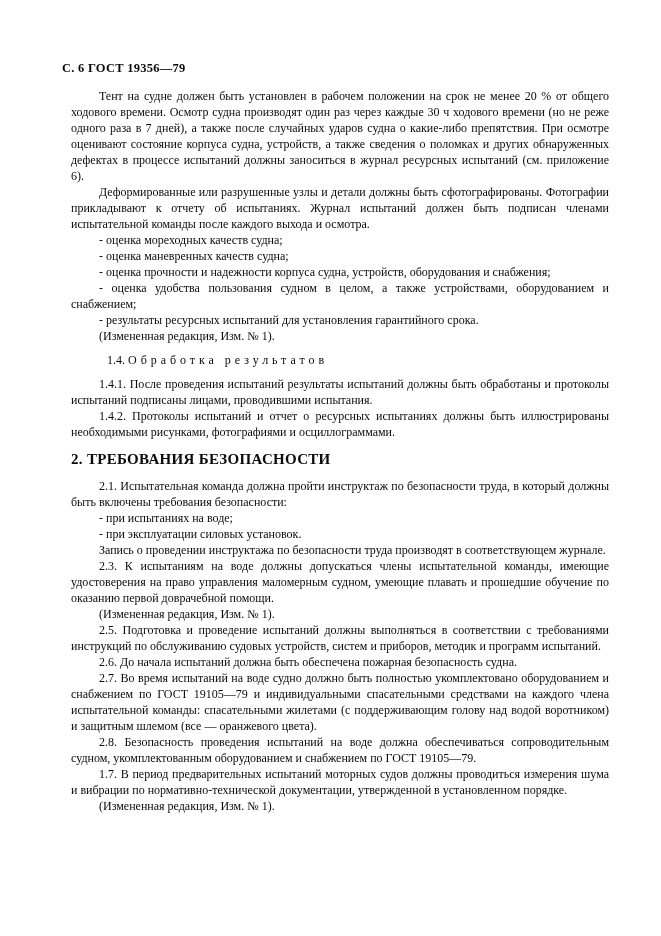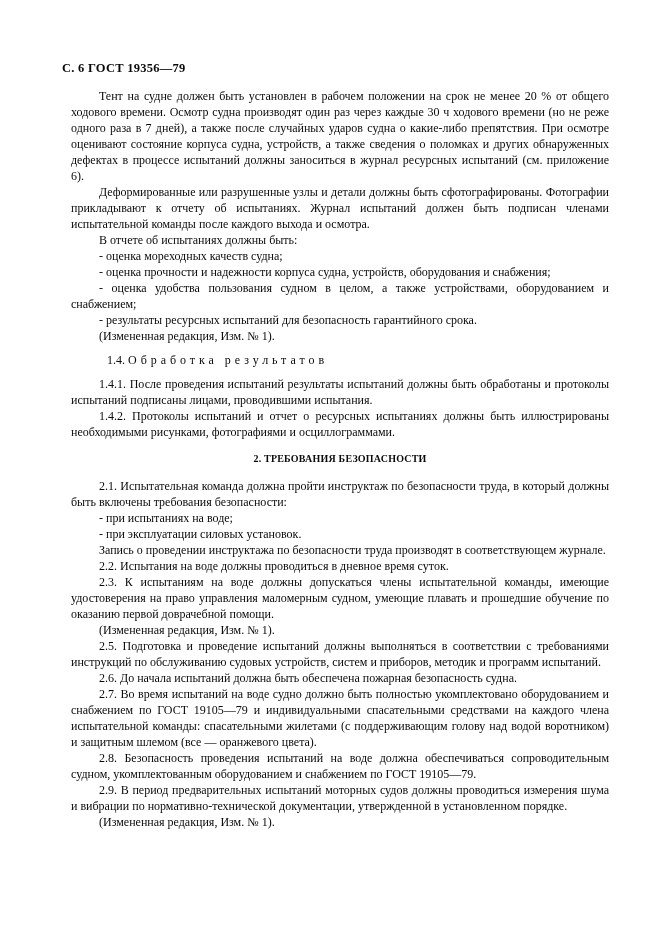--- a/index.html
+++ b/index.html
@@ -43,77 +43,76 @@
   }
   .subsection-heading {
     margin: 8px;
     text-indent: 28px;
   }
   .spaced-title {
     letter-spacing: 0.33em;
   }
   .sec2-heading {
     margin: 11px 0 11px 0;
-    font-size: 10px;
+    font-size: 15px;
     font-weight: bold;
-    text-align: center;
+    text-align: left;
     text-indent: 0;
     letter-spacing: 0.02em;
   }
 </style>
 </head>
 <body>
 
 <div class="page">
 
   <div class="page-header">С. 6 ГОСТ 19356—79</div>
 
   <div class="content">
 
     <p class="para">Тент на судне должен быть установлен в рабочем положении на срок не менее 20 % от общего ходового времени. Осмотр судна производят один раз через каждые 30 ч ходового времени (но не реже одного раза в 7 дней), а также после случайных ударов судна о какие-либо препятствия. При осмотре оценивают состояние корпуса судна, устройств, а также сведения о поломках и других обнаруженных дефектах в процессе испытаний должны заноситься в журнал ресурсных испытаний (см. приложение 6).</p>
 
     <p class="para">Деформированные или разрушенные узлы и детали должны быть сфотографированы. Фотографии прикладывают к отчету об испытаниях. Журнал испытаний должен быть подписан членами испытательной команды после каждого выхода и осмотра.</p>
 
-    <p class="para">В отчете об испытаниях должны быть:</p>
 
     <p class="para">- оценка мореходных качеств судна;</p>
+    <p class="para">- оценка маневренных качеств судна;</p>
     <p class="para">- оценка прочности и надежности корпуса судна, устройств, оборудования и снабжения;</p>
     <p class="para">- оценка удобства пользования судном в целом, а также устройствами, оборудованием и снабжением;</p>
-    <p class="para">- результаты ресурсных испытаний для безопасность гарантийного срока.</p>
+    <p class="para">- результаты ресурсных испытаний для установления гарантийного срока.</p>
 
     <p class="para amend">(Измененная редакция, Изм. № 1).</p>
 
     <p class="subsection-heading"><span>1.4.</span> <span class="spaced-title">Обработка результатов</span></p>
 
     <p class="para">1.4.1. После проведения испытаний результаты испытаний должны быть обработаны и протоколы испытаний подписаны лицами, проводившими испытания.</p>
 
     <p class="para">1.4.2. Протоколы испытаний и отчет о ресурсных испытаниях должны быть иллюстрированы необходимыми рисунками, фотографиями и осциллограммами.</p>
 
     <h2 class="sec2-heading">2. ТРЕБОВАНИЯ БЕЗОПАСНОСТИ</h2>
 
     <p class="para">2.1. Испытательная команда должна пройти инструктаж по безопасности труда, в который должны быть включены требования безопасности:</p>
 
     <p class="para">- при испытаниях на воде;</p>
     <p class="para">- при эксплуатации силовых установок.</p>
 
     <p class="para">Запись о проведении инструктажа по безопасности труда производят в соответствующем журнале.</p>
 
-    <p class="para">2.2. Испытания на воде должны проводиться в дневное время суток.</p>
 
     <p class="para">2.3. К испытаниям на воде должны допускаться члены испытательной команды, имеющие удостоверения на право управления маломерным судном, умеющие плавать и прошедшие обучение по оказанию первой доврачебной помощи.</p>
 
     <p class="para amend">(Измененная редакция, Изм. № 1).</p>
 
 
     <p class="para">2.5. Подготовка и проведение испытаний должны выполняться в соответствии с требованиями инструкций по обслуживанию судовых устройств, систем и приборов, методик и программ испытаний.</p>
 
     <p class="para">2.6. До начала испытаний должна быть обеспечена пожарная безопасность судна.</p>
 
     <p class="para">2.7. Во время испытаний на воде судно должно быть полностью укомплектовано оборудованием и снабжением по ГОСТ 19105—79 и индивидуальными спасательными средствами на каждого члена испытательной команды: спасательными жилетами (с поддерживающим голову над водой воротником) и защитным шлемом (все — оранжевого цвета).</p>
 
     <p class="para">2.8. Безопасность проведения испытаний на воде должна обеспечиваться сопроводительным судном, укомплектованным оборудованием и снабжением по ГОСТ 19105—79.</p>
 
-    <p class="para">2.9. В период предварительных испытаний моторных судов должны проводиться измерения шума и вибрации по нормативно-технической документации, утвержденной в установленном порядке.</p>
+    <p class="para">1.7. В период предварительных испытаний моторных судов должны проводиться измерения шума и вибрации по нормативно-технической документации, утвержденной в установленном порядке.</p>
 
     <p class="para amend">(Измененная редакция, Изм. № 1).</p>
 
   </div>
 </div>
 
 </body></html>

